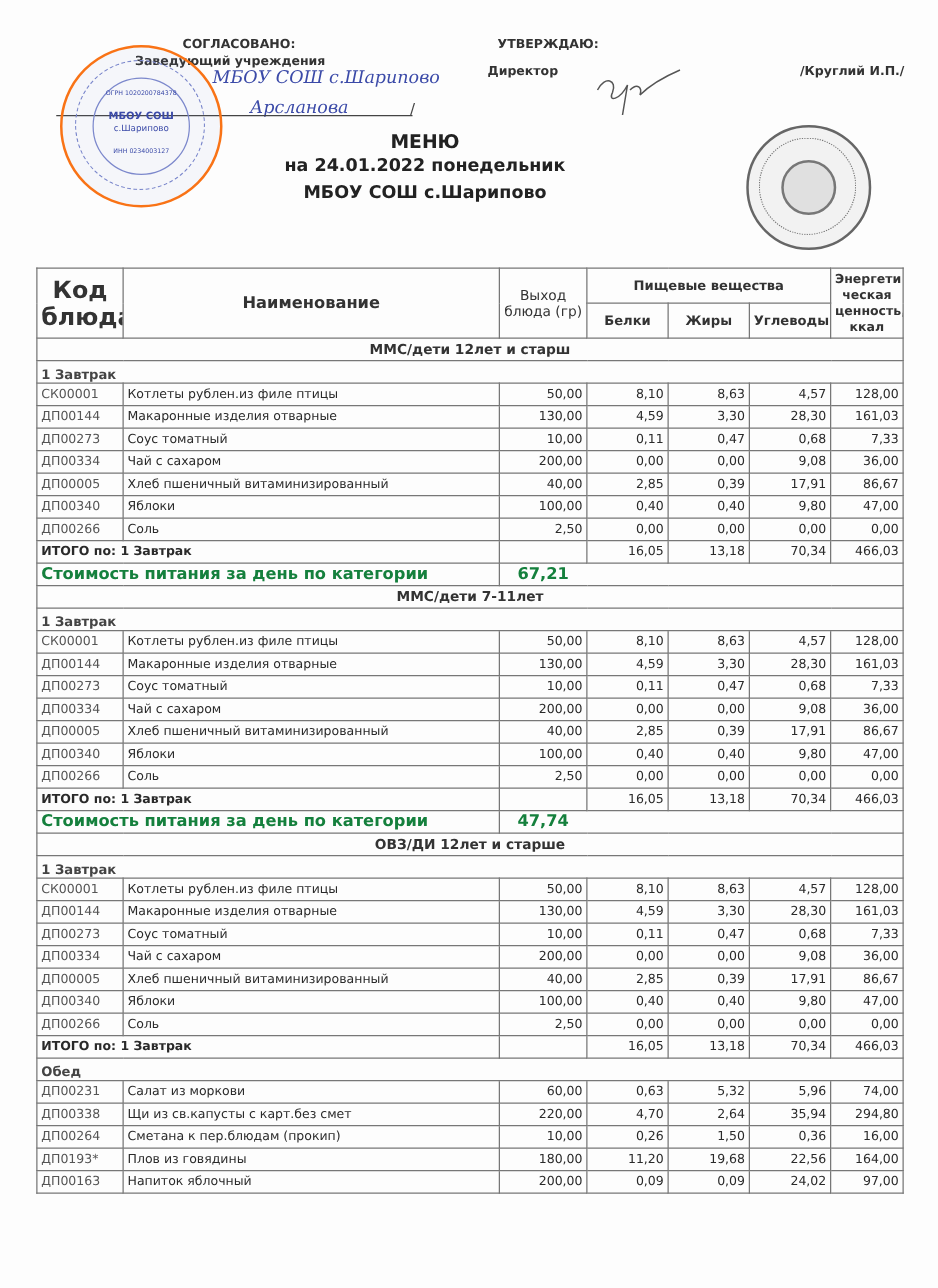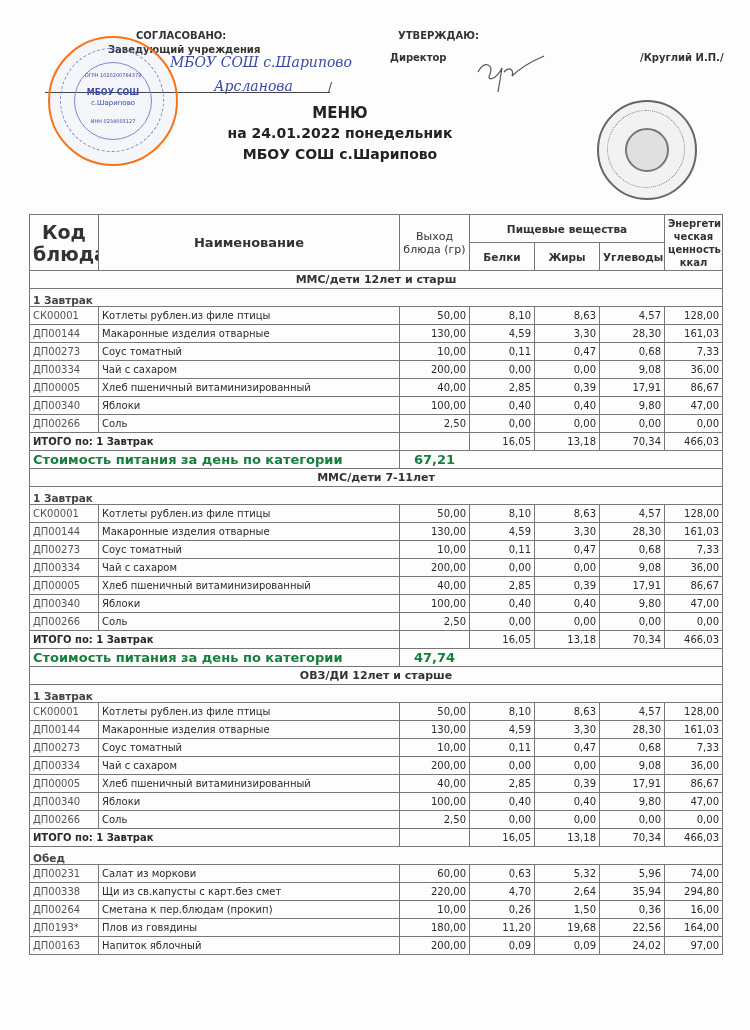--- a/index.html
+++ b/index.html
@@ -18,24 +18,24 @@
   .cen { text-align:right; }
   .code { color:#555; }
   .bold { font-weight:bold; }
   .cat-row td { border:none; text-align:center; font-size:11px; height:20px; color:#333; font-weight:bold;}
   .meal-row td { border:none; font-weight:bold; font-size:10.5px; height:18px; padding-left:8px; color:#444; vertical-align:bottom;}
   .cost-row td { font-size:13px; font-weight:bold; height:20px; color:#15803d; }
 </style>
 </head>
 <body>
 
-<div class="abs hdr-small" style="left:136px; top:30px;">СОГЛАСОВАНО:</div>
+<div class="abs hdr-small" style="left:146px; top:30px;">СОГЛАСОВАНО:</div>
 <div class="abs hdr-small" style="left:108px; top:44px;">Заведующий  учреждения</div>
 <div class="abs hand" style="left:170px; top:54px;">МБОУ СОШ с.Шарипово</div>
-<div class="abs hand" style="left:214px; top:78px;">Арсланова</div>
+<div class="abs hand" style="left:200px; top:78px;">Арсланова</div>
 <div class="sig-line" style="left:45px; top:92px; width:285px;"></div>
 <div class="abs" style="left:328px; top:80px; font-size:12px; color:#444;">/</div>
 
 <div class="stamp" style="left:48px; top:36px; width:126px; height:126px; border:2px solid #f97316; background:rgba(120,135,210,0.06);">
   <div class="stamp" style="left:10px; top:10px; width:102px; height:102px; border:1px dashed #7c88cc;"></div>
   <div class="stamp" style="left:24px; top:24px; width:76px; height:76px; border:1px solid #7c88cc;"></div>
   <div class="abs" style="left:36px; top:50px; width:54px; text-align:center; font-size:8px; color:#3b4aa8; font-weight:bold;">МБОУ СОШ</div>
   <div class="abs" style="left:34px; top:61px; width:58px; text-align:center; font-size:7px; color:#3b4aa8;">с.Шарипово</div>
   <div class="abs" style="left:30px; top:80px; width:66px; text-align:center; font-size:5px; color:#3b4aa8;">ИНН 0234003127</div>
   <div class="abs" style="left:30px; top:34px; width:66px; text-align:center; font-size:5px; color:#3b4aa8;">ОГРН 1020200784378</div>

